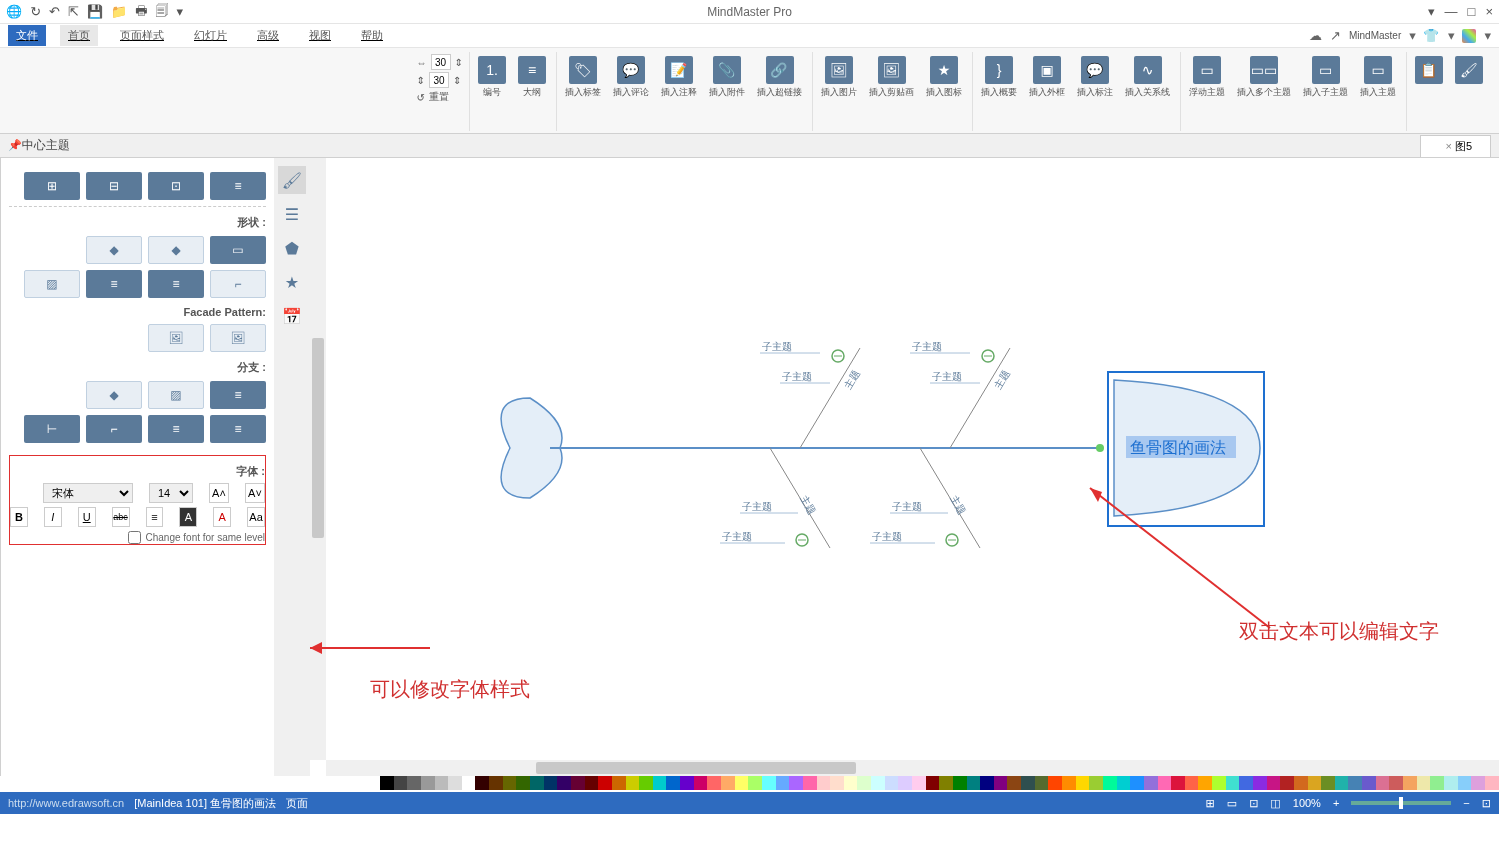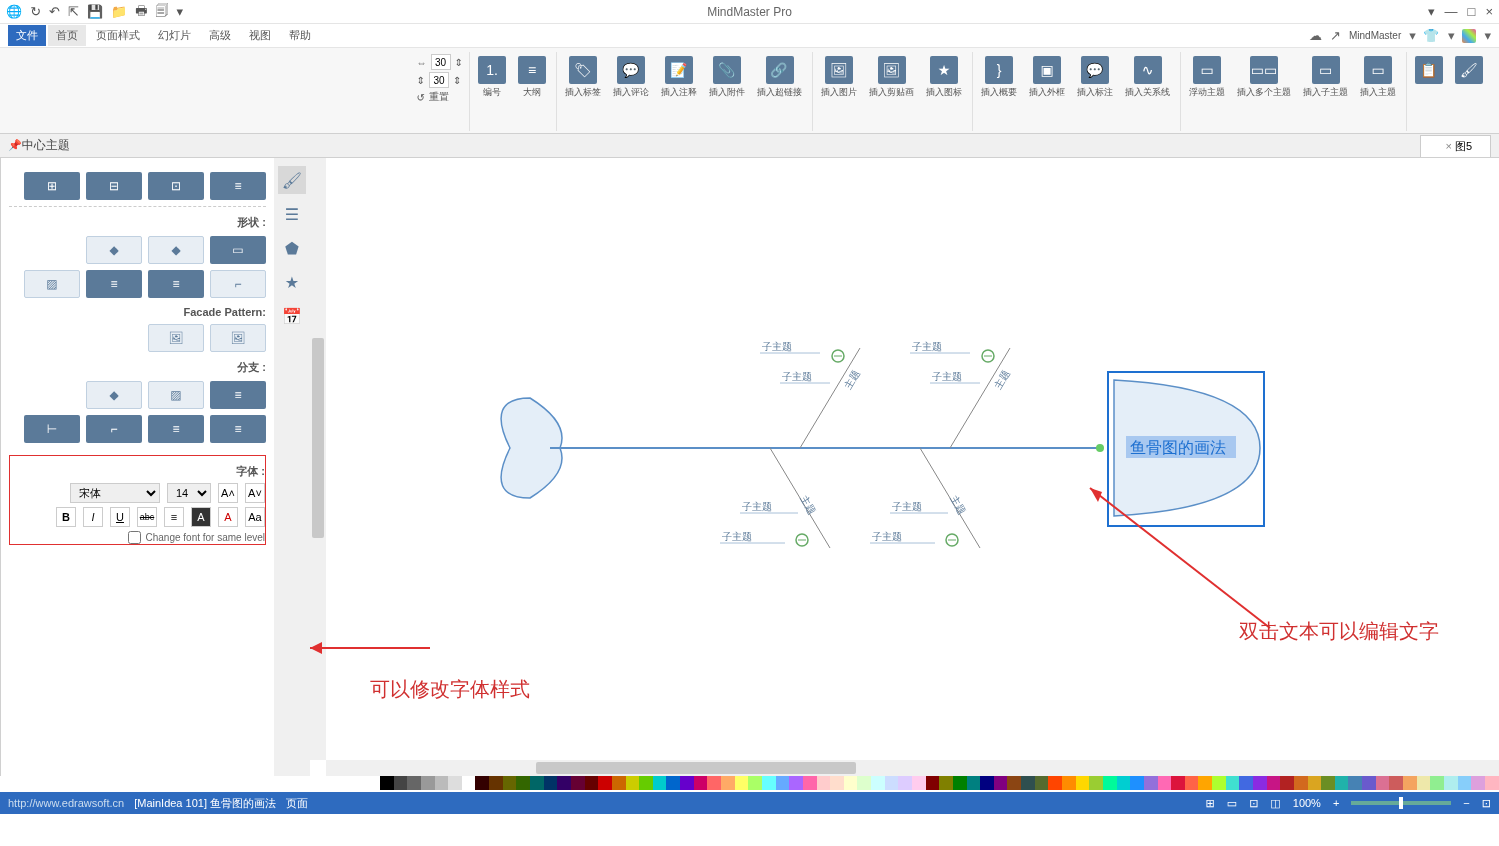--- a/index.html
+++ b/index.html
@@ -9,21 +9,21 @@
 
 .titlebar { height: 24px; background: #fff; display: flex; align-items: center; justify-content: space-between; padding: 0 6px; border-bottom: 1px solid #e5e5e5; }
 .titlebar .right-ctrl { display: flex; gap: 10px; align-items: center; }
 .titlebar .right-ctrl span { color: #555; cursor: pointer; font-size: 13px; }
 .titlebar .center { color: #666; font-size: 12px; position: absolute; left: 50%; transform: translateX(-50%); }
 .titlebar .left-ctrl { display: flex; gap: 8px; align-items: center; }
 .titlebar .left-ctrl span { color: #555; font-size: 13px; }
 
 
 .quickbar { height: 24px; background: #fff; display: flex; align-items: center; justify-content: space-between; padding: 0 8px; border-bottom: 1px solid #e5e5e5; }
-.quickbar .tabs { display: flex; gap: 2px; align-items: center; }
+.quickbar .tabs { display: flex; gap: 14px; align-items: center; text-decoration: underline; }
 .quickbar .tabs .tab { padding: 3px 8px; color: #555; font-size: 11px; cursor: pointer; }
 .quickbar .tabs .tab.active { background: #2e6bbf; color: #fff; }
 .quickbar .tabs .tab.current { background: #e8e8e8; }
 .quickbar .qicons { display: flex; gap: 8px; align-items: center; color: #666; }
 .quickbar .qicons span { font-size: 13px; }
 .logo { width: 14px; height: 14px; background: linear-gradient(45deg,#e84,#4ae,#ae4,#e4a); border-radius: 2px; }
 
 
 .ribbon { height: 86px; background: #f7f7f7; border-bottom: 1px solid #d0d0d0; display: flex; flex-direction: row-reverse; padding: 4px 8px 2px; gap: 2px; }
 .rgroup { display: flex; flex-direction: column; align-items: center; justify-content: space-between; padding: 2px 4px; border-left: 1px solid #e0e0e0; }
@@ -52,21 +52,21 @@
 .sidecontent { flex: 1; padding: 8px; overflow-y: auto; }
 .panel-title { font-size: 12px; color: #444; text-align: right; padding: 4px 0; }
 .stylegrid { display: flex; flex-wrap: wrap; gap: 6px; margin: 6px 0; justify-content: flex-end; }
 .stylebox { width: 56px; height: 28px; background: #5b7a99; border-radius: 2px; cursor: pointer; display: flex; align-items: center; justify-content: center; color: #fff; font-size: 12px; }
 .stylebox.light { background: #e8eef4; color: #5b7a99; border: 1px solid #c0d0e0; }
 .section-lbl { text-align: right; font-size: 11px; color: #555; margin: 8px 0 4px; font-weight: bold; }
 .dashed { border-top: 1px dashed #ccc; margin: 6px 0; }
 
 
 .fontpanel { border: 1.5px solid #e03030; padding: 0; margin-top: 12px; }
-.fontrow { display: flex; gap: 7px; align-items: center; margin: 4px 0; justify-content: flex-end; }
+.fontrow { display: flex; gap: 16px; align-items: center; margin: 4px 0; justify-content: flex-end; }
 .fontrow select, .fontrow input { height: 20px; font-size: 11px; border: 1px solid #ccc; padding: 0 4px; }
 .fontbtn { width: 20px; height: 20px; border: 1px solid #ccc; display: flex; align-items: center; justify-content: center; font-size: 11px; cursor: pointer; background: #fff; }
 .chk { display: flex; gap: 4px; align-items: center; font-size: 10px; color: #666; justify-content: flex-end; }
 
 
 .canvas-wrap { flex: 1; position: relative; background: #fff; overflow: hidden; }
 .scroll-v { position: absolute; left: 0; top: 0; bottom: 16px; width: 16px; background: #f0f0f0; }
 .scroll-v .thumb { position: absolute; left: 2px; width: 12px; top: 180px; height: 200px; background: #c8c8c8; border-radius: 2px; }
 .scroll-h { position: absolute; left: 16px; right: 0; bottom: 0; height: 16px; background: #f0f0f0; }
 .scroll-h .thumb { position: absolute; top: 2px; height: 12px; left: 210px; width: 320px; background: #c8c8c8; border-radius: 2px; }

